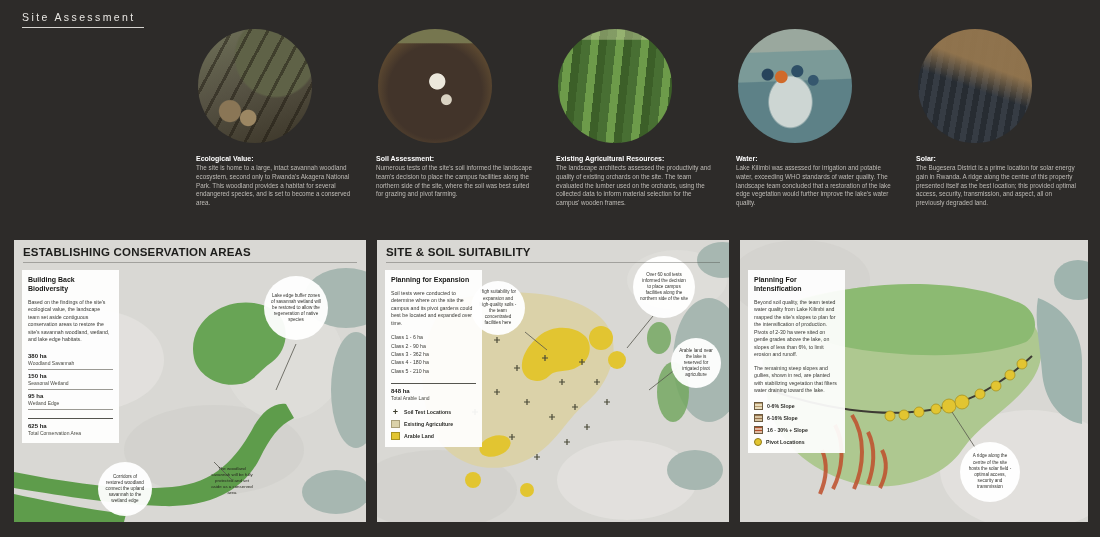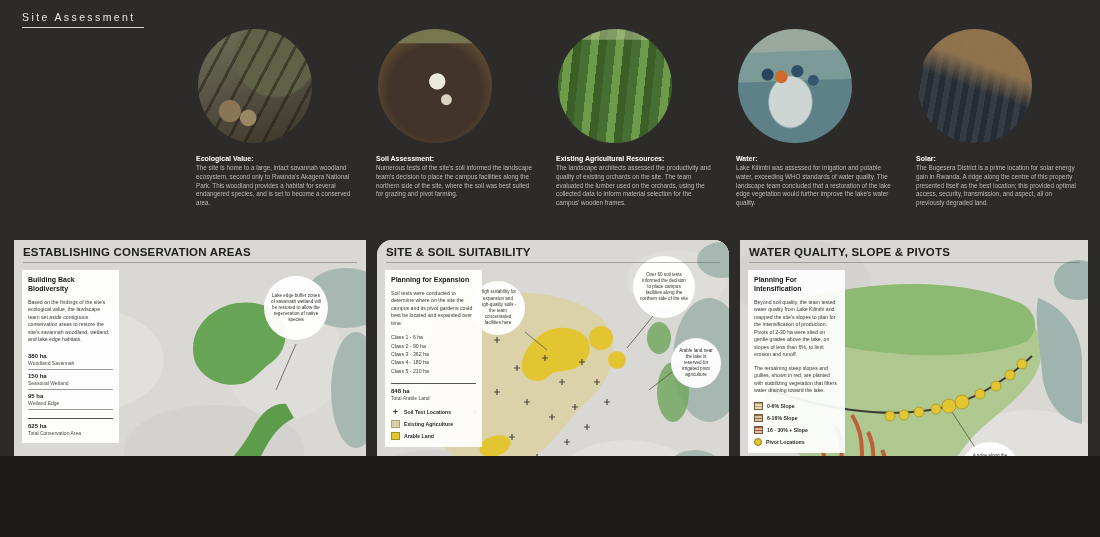--- a/index.html
+++ b/index.html
@@ -1,18 +1,18 @@
 <!DOCTYPE html>
 <html><head>
 <meta charset="utf-8">
 <style>
   * { margin:0; padding:0; box-sizing:border-box; }
   html,body { background:#1c1b1a; }
   body { font-family:"Liberation Sans", sans-serif; }
-  #stage { position:relative; width:1100px; height:456px; background:#2d2b29; overflow:hidden; }
+  #stage { position:relative; width:1100px; height:537px; background:#2d2b29; overflow:hidden; }
 
   
   .eyebrow { position:absolute; left:22px; top:11px; color:#e9e7e3; font-size:10.5px; letter-spacing:2.4px; font-weight:400; }
   .eyebrow-rule { position:absolute; left:22px; top:27px; width:122px; border-top:1px solid #d6d4d0; }
   .page-title { position:absolute; left:22px; top:34px; width:182px; color:#ffffff; font-size:19px; line-height:1.14; font-weight:bold; white-space:pre-line; letter-spacing:0.1px; }
 
   
   .photo { position:absolute; top:29px; width:114px; height:114px; border-radius:50%; overflow:hidden; }
   .photo-1 { left:198px; background:
       radial-gradient(circle at 28% 72%, #8a7656 0 9%, rgba(0,0,0,0) 10%),
@@ -42,21 +42,21 @@
 
   
   .caption { position:absolute; top:155px; width:160px; }
   .caption .cap-label { color:#ffffff; font-weight:bold; font-size:7px; margin-bottom:2px; }
   .caption .cap-text { color:#bfbcb7; font-size:6.3px; line-height:1.4; }
   .cap-1 { left:196px; } .cap-2 { left:376px; } .cap-3 { left:556px; } .cap-4 { left:736px; } .cap-5 { left:916px; }
 
   
   .panel { position:absolute; top:240px; height:282px; background:#d9d8d4; overflow:hidden; }
   .panel-1 { left:14px;  width:352px;padding-left:16px; }
-  .panel-2 { left:377px; width:352px;border-radius:15px; }
+  .panel-2 { left:377px; width:352px; }
   .panel-3 { left:740px; width:348px; }
   .panel svg { position:absolute; left:0; top:0; }
   .panel-header { position:absolute; left:9px; top:6px; width:95%; color:#1d1d1b; font-size:11.5px; font-weight:bold; letter-spacing:0.2px; border-bottom:1px solid rgba(60,60,55,.35); padding-bottom:4px; z-index:5; }
 
   .sidebar { position:absolute; left:8px; top:30px; width:97px; background:rgba(255,255,255,.93); padding:6px 6px 7px 6px; z-index:4; }
   .sb-heading { font-size:7px; font-weight:bold; color:#161614; line-height:1.25; margin-bottom:5px; }
   .sb-body { font-size:5.2px; line-height:1.45; color:#3a3a36; margin-bottom:6px; }
   .stat { border-bottom:0.5px solid #9b9a94; padding:3px 0 3px 0; }
   .stat-value { font-size:6px; font-weight:bold; color:#1c1c1a; }
   .stat-label { font-size:5px; color:#4a4a44; margin-top:1px; }
@@ -267,21 +267,20 @@
         <circle cx="209" cy="166" r="7"></circle>
           <circle cx="222" cy="162" r="7"></circle>
         <circle cx="240" cy="154" r="5"></circle>
           <circle cx="256" cy="146" r="5"></circle>
         <circle cx="270" cy="135" r="5"></circle>
           <circle cx="282" cy="124" r="5"></circle>
       </g>
 
       <path d="M212,172 L238,212" stroke="#55554d" stroke-width="0.8" fill="none"></path>
     </svg>
-    <div class="panel-header">WATER QUALITY, SLOPE &amp; PIVOTS</div>
     <div class="sidebar" style="top:30px;">
       <div class="sb-heading">Planning For Intensification</div>
       <div class="sb-body">Beyond soil quality, the team tested water quality from Lake Kilimbi and mapped the site's slopes to plan for the intensification of production. Pivots of 2-30 ha were sited on gentle grades above the lake, on slopes of less than 6%, to limit erosion and runoff.</div>
       <div class="sb-body">The remaining steep slopes and gullies, shown in red, are planted with stabilizing vegetation that filters water draining toward the lake.</div>
       <div class="legend">
         <div class="legend-row">
           <span class="sw sw-slope1"></span>
           <span class="lg-label">0-6% Slope</span>
         </div>
         <div class="legend-row">

